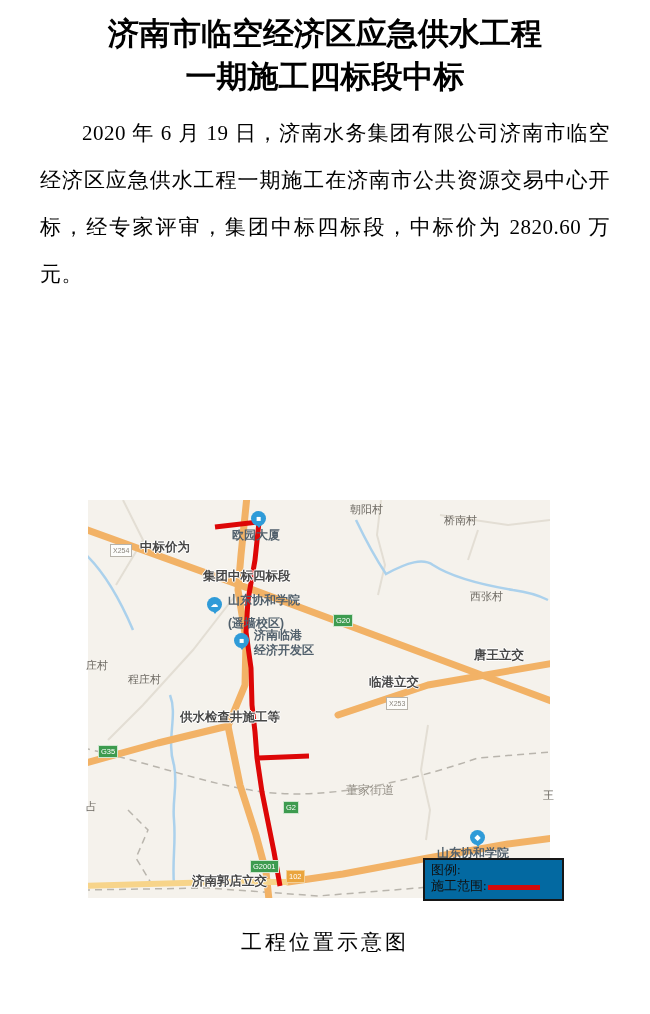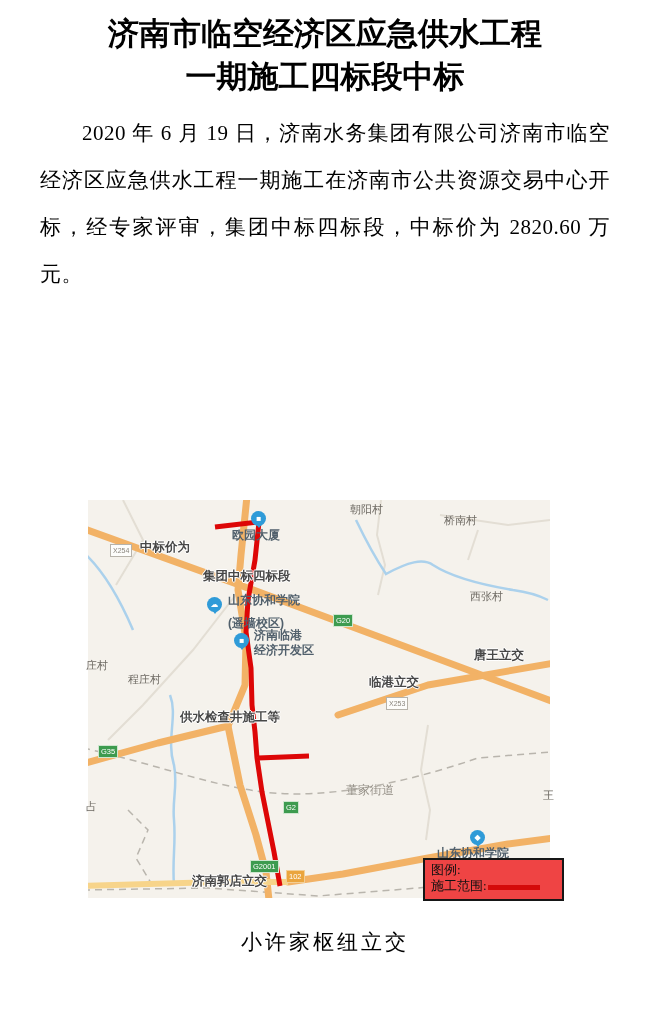--- a/index.html
+++ b/index.html
@@ -50,21 +50,21 @@
   }
   .pin::after{
     content:"";position:absolute;left:4.5px;top:13px;
     border-left:3px solid transparent;border-right:3px solid transparent;
     border-top:4px solid #2f9bd8;
   }
   .pin .glyph{color:#fff;font-size:8px;line-height:8px;font-family:"DejaVu Sans",sans-serif;}
   
   .legend{
     position:absolute;left:335px;top:358px;width:131px;height:35px;
-    background:#ef4444;border:2px solid #161616;padding:2px 0 2px 6px;z-index:5;
+    background:#0369a1;border:2px solid #161616;padding:2px 0 2px 6px;z-index:5;
   }
   .legend div{font-size:13px;line-height:16px;color:#111;white-space:nowrap;}
   .legend .redline{
     display:inline-block;width:52px;height:5px;background:#d40b0b;
     vertical-align:middle;margin-left:1px;
   }
   .caption{
     position:absolute;left:0;top:928px;width:650px;text-align:center;
     font-size:21px;letter-spacing:3px;color:#000;
   }
@@ -164,13 +164,13 @@
   <div class="pin" style="left:382px;top:330px;z-index:2;">
       <span class="glyph">◆</span>
     </div>
 
   <div class="legend">
     <div>图例:</div>
     <div><span>施工范围:</span><span class="redline"></span></div>
   </div>
 </div>
 
-<div class="caption">小许家枢纽立交</div>
+<div class="caption">工程位置示意图</div>
 
 </body></html>

